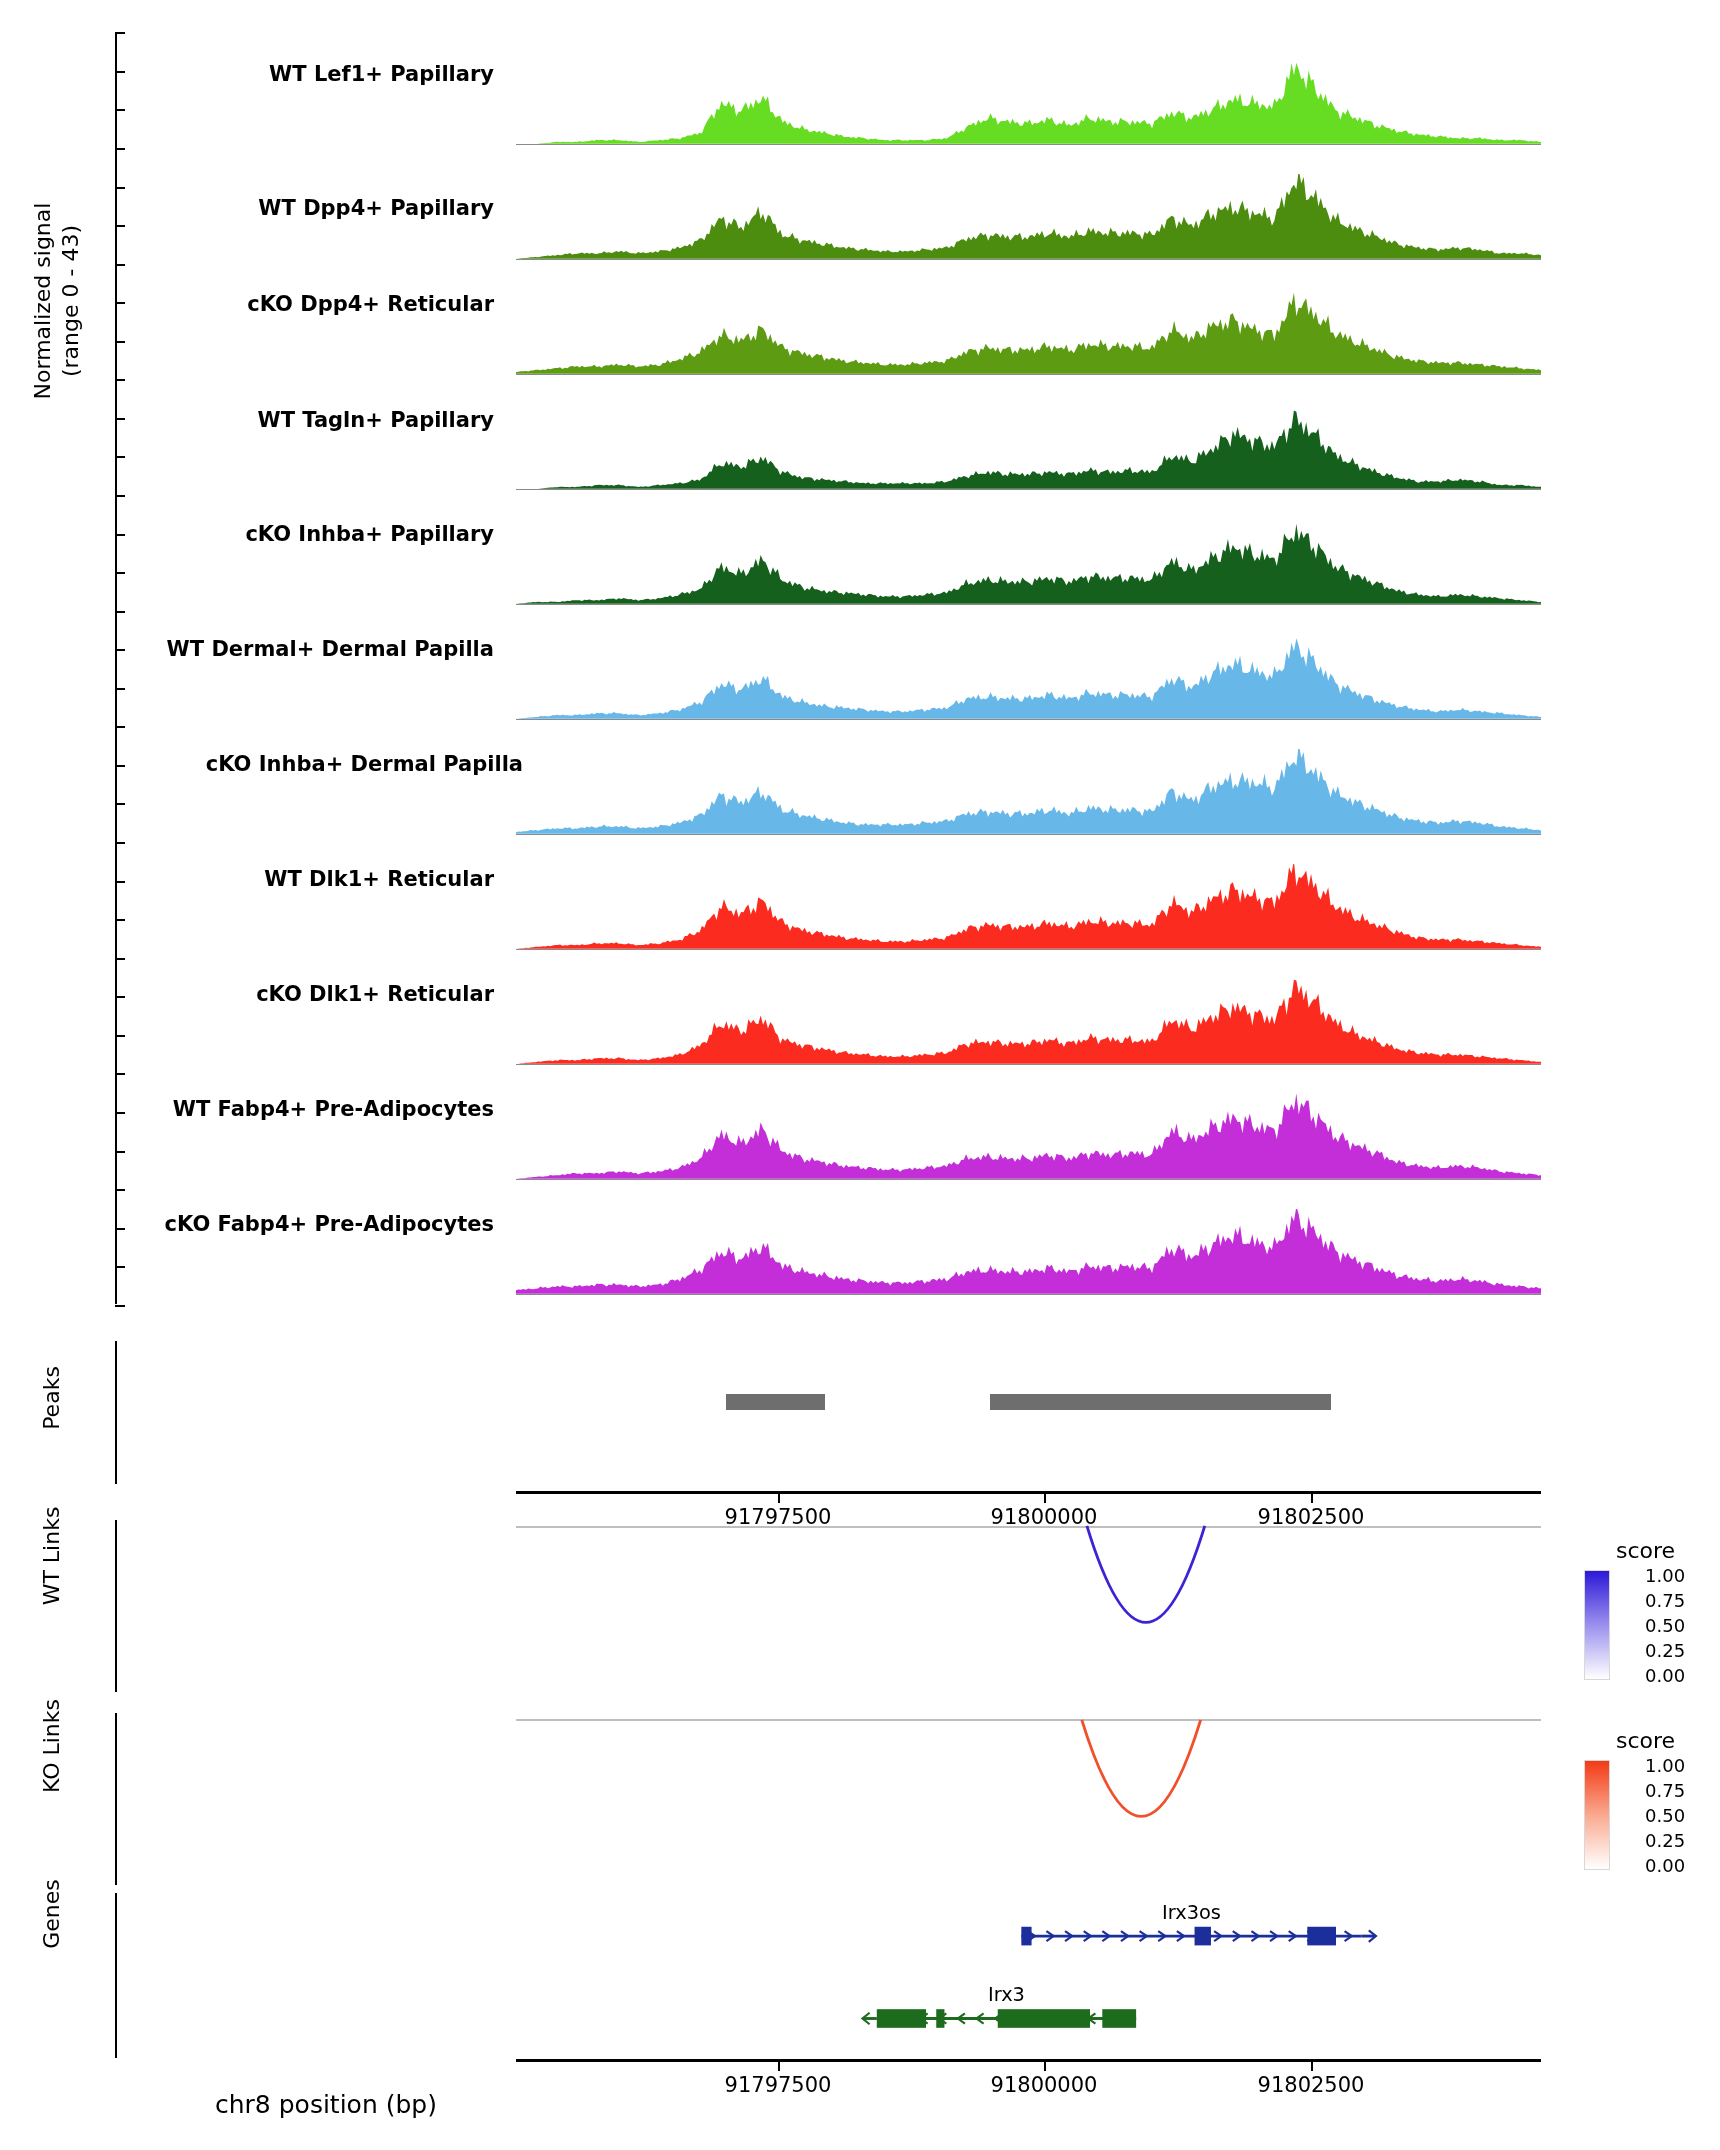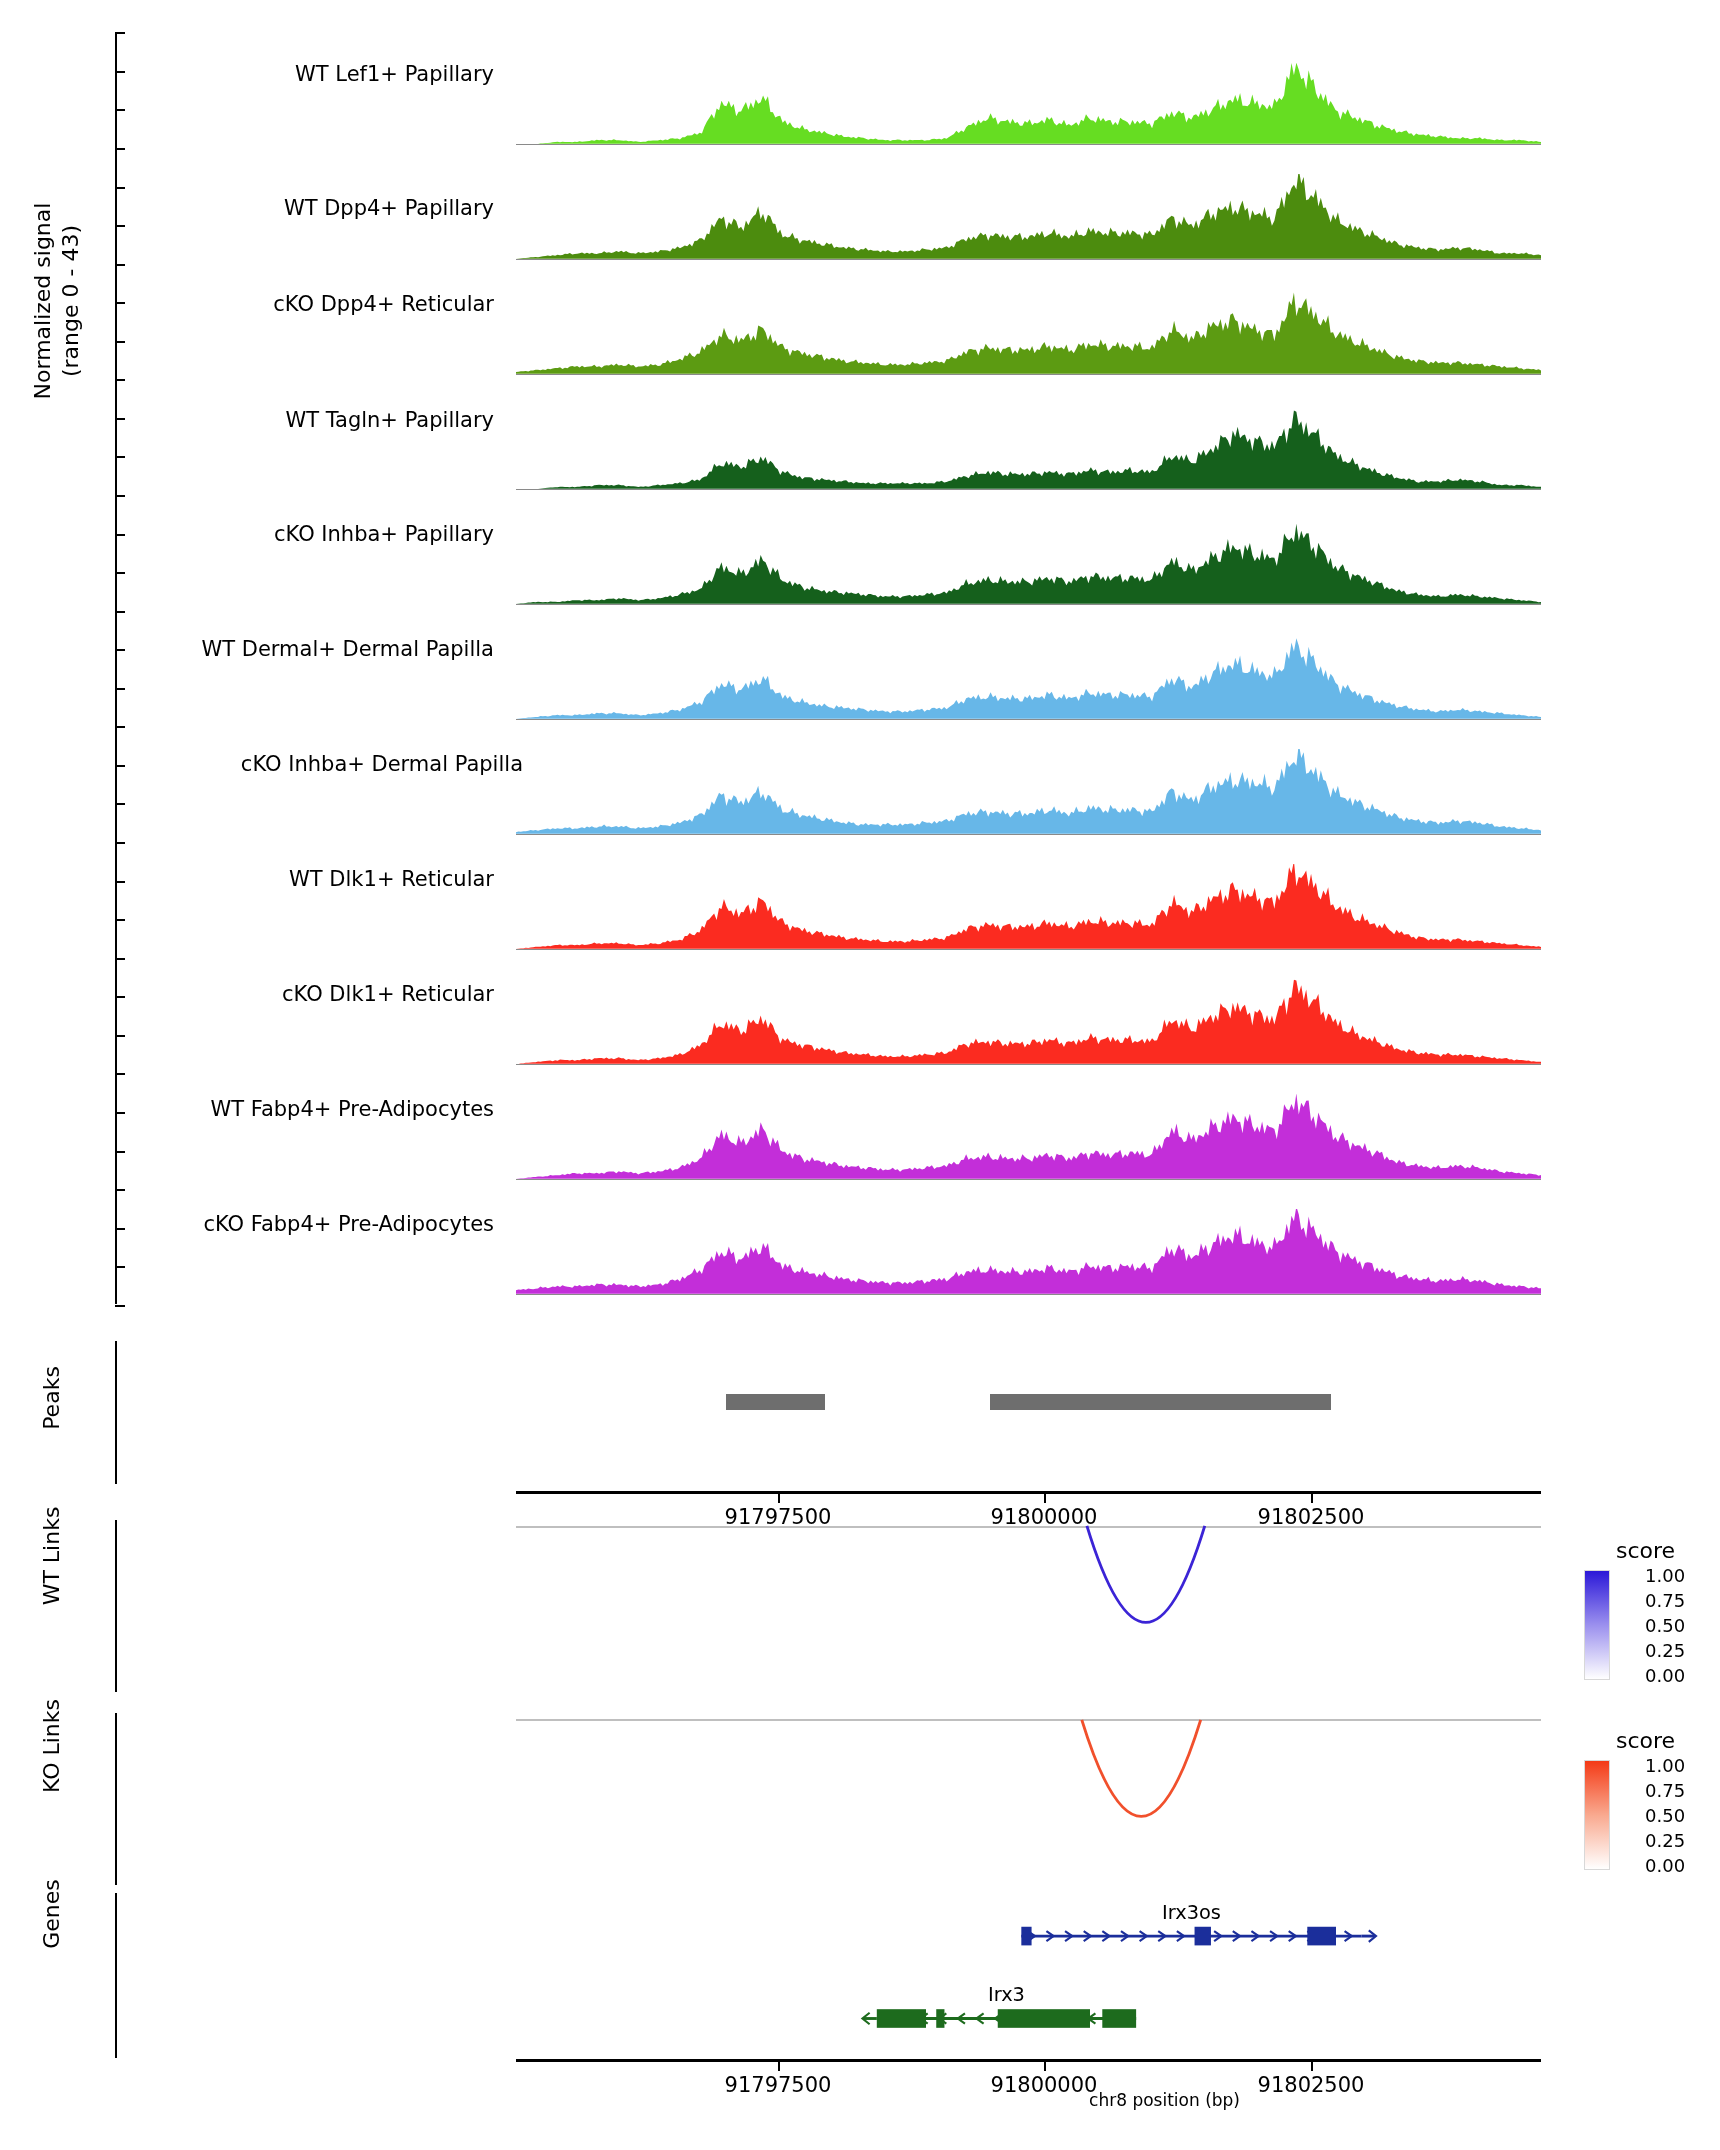--- a/index.html
+++ b/index.html
@@ -34,33 +34,34 @@
 
   
   .track{position:absolute;left:516px;width:1025px;}
   .track-label{
     position:absolute;
     right:0;
     font-size:21px;
     white-space:nowrap;
     text-align:left;
     color:#000;
+    font-weight:bold;
   }
   .baseline{position:absolute;left:0;width:1025px;height:1.4px;background:#8a8a8a;}
   .track svg{display:block;}
 
   
   .peakbar{position:absolute;background:#6e6e6e;height:16px;}
 
   
   .axisline{position:absolute;background:#000;height:2.9px;}
   .axis-tick{position:absolute;background:#000;width:2.2px;height:8.6px;}
   .axis-num{position:absolute;font-size:21px;transform:translateX(-50%);}
 
-  .xlabel{position:absolute;font-size:17px;text-align:right;width:100%;}
+  .xlabel{position:absolute;font-size:25px;text-align:left;width:100%;}
 
   
   .legend-title{position:absolute;font-size:22px;margin-left:33px;}
   .legend-bar{position:absolute;width:24.4px;}
   .legend-num{position:absolute;font-size:18px;margin-left:28px;}
 </style>
 </head>
 <body>
 
 <div id="root">

